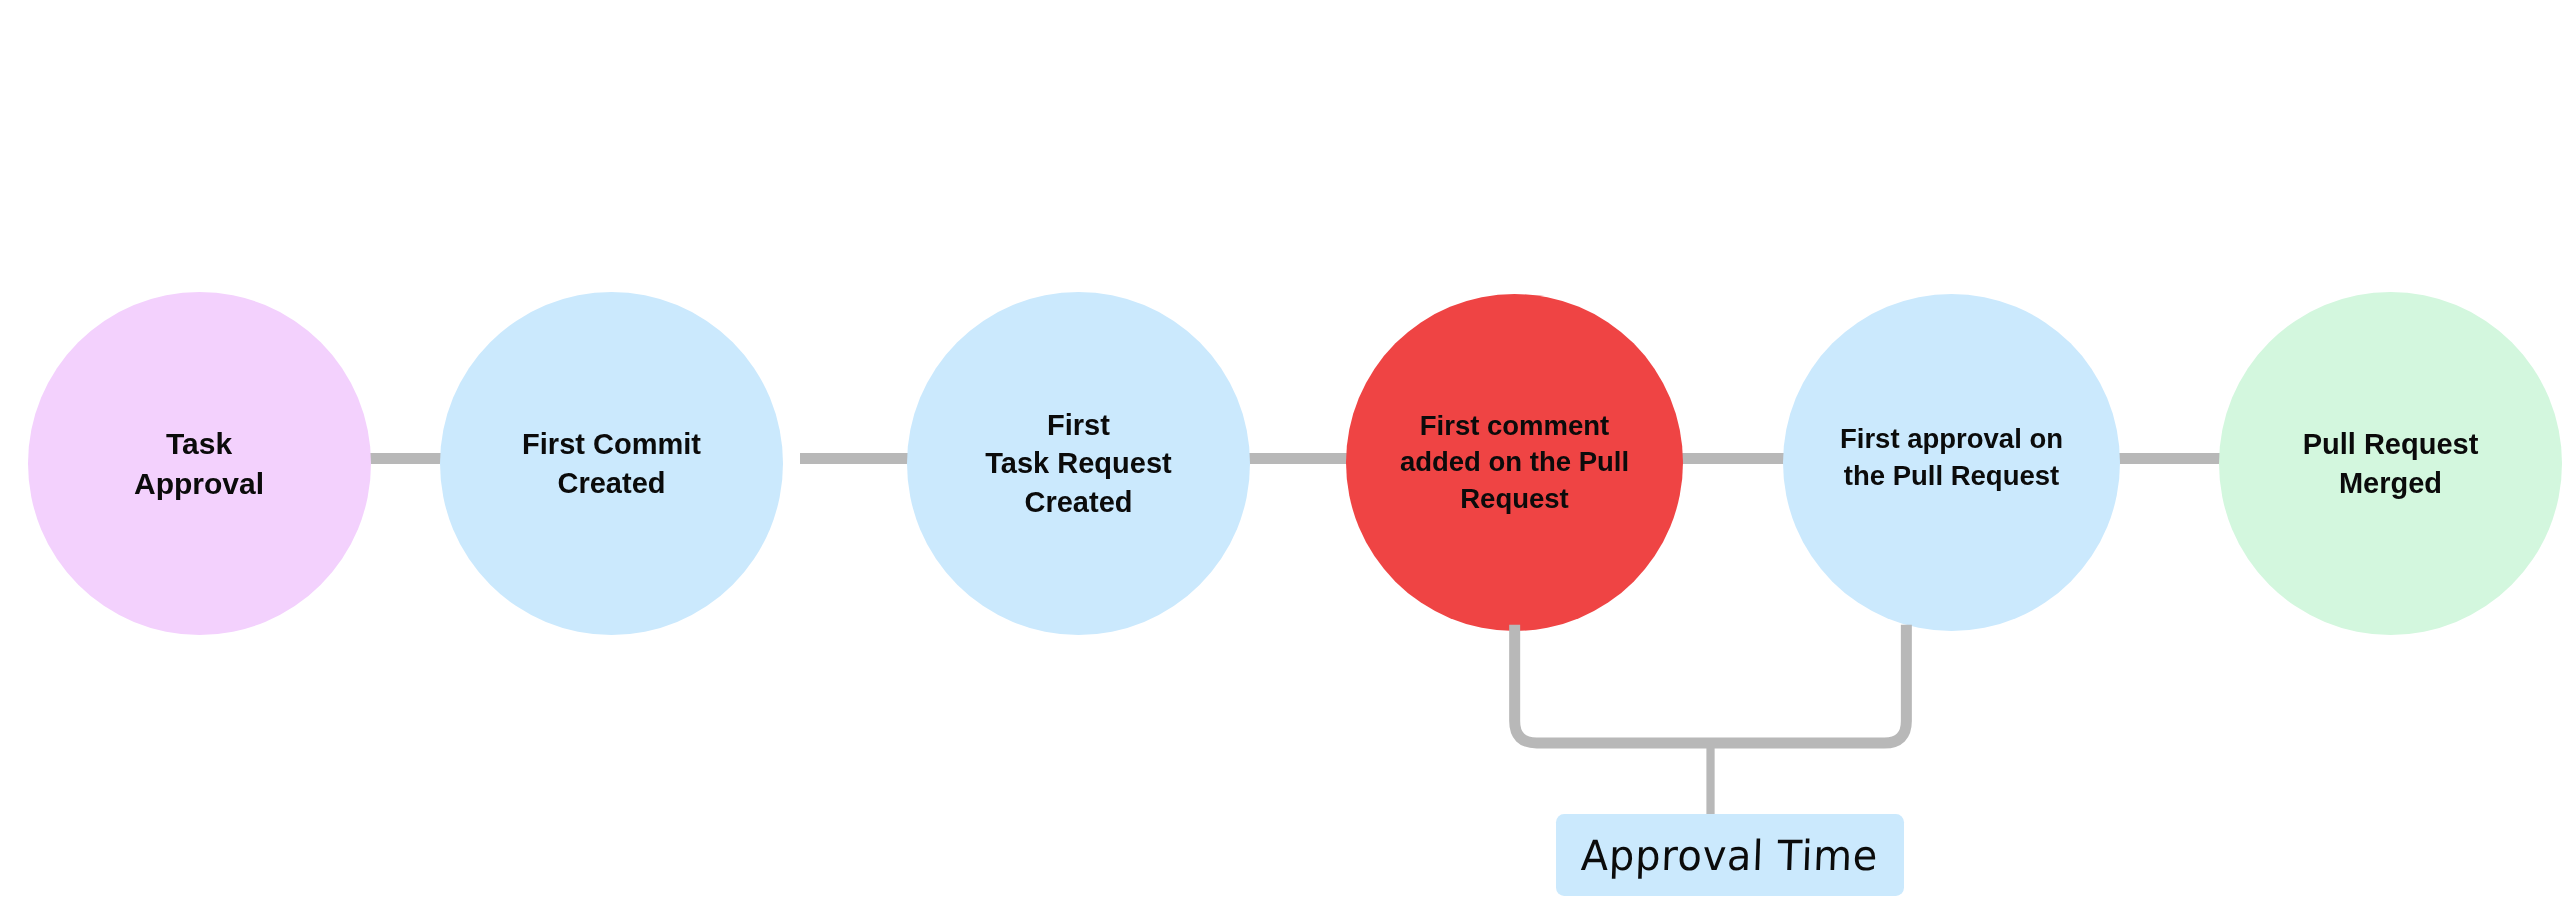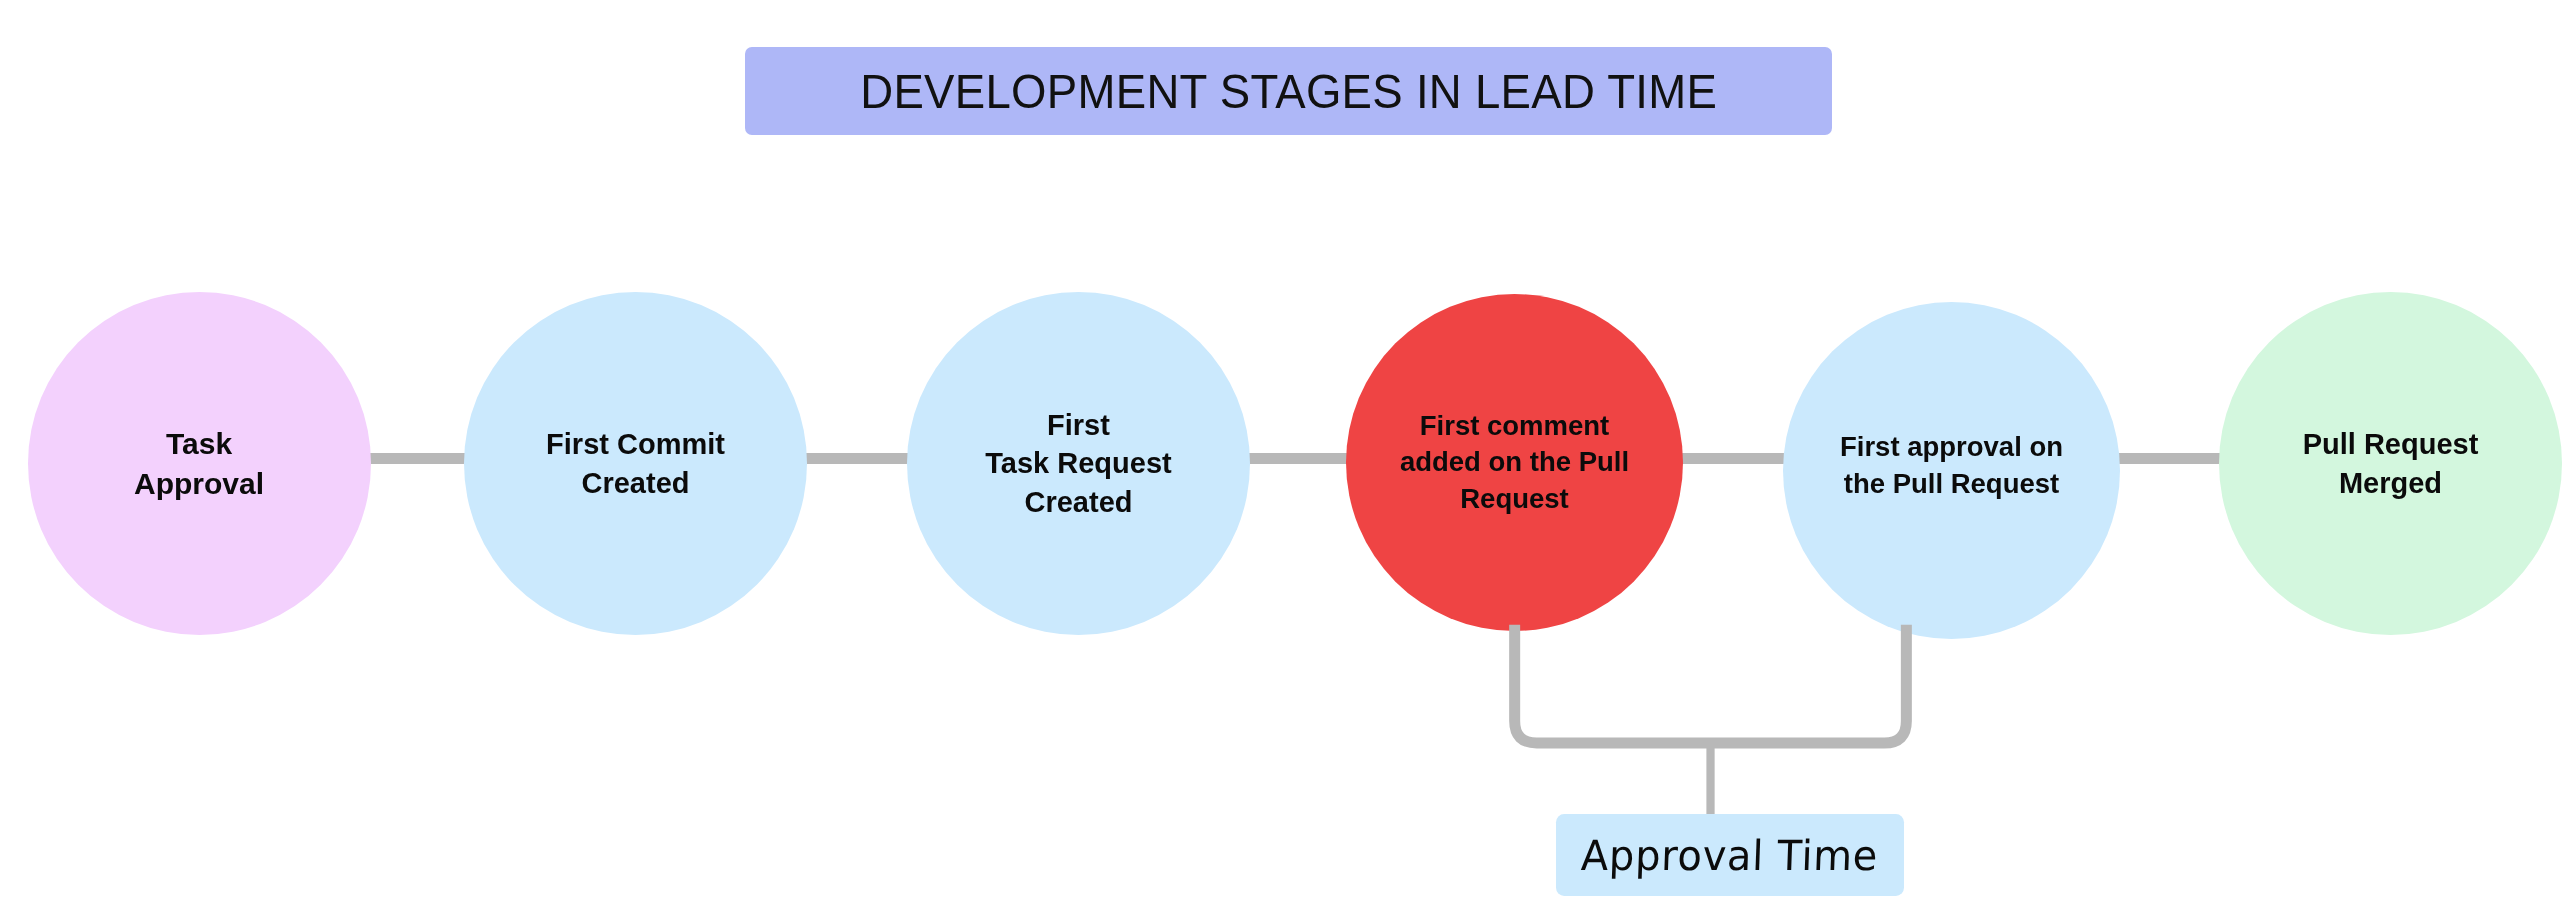--- a/index.html
+++ b/index.html
@@ -104,53 +104,50 @@
     white-space: nowrap;
     font-style: normal;
     transform: skewX(-2deg) scaleY(1.04);
   }
 </style>
 </head>
 <body>
 
 <div id="canvas">
 
-  <div id="title-banner">
-    <span id="title-text">DEVELOPMENT STAGES IN LEAD TIME</span>
-  </div>
 
   <div class="connector" style="left:364px;  width:110px;"></div>
   <div class="connector" style="left:800px; width:110px;"></div>
   <div class="connector" style="left:1236px; width:117px;"></div>
   <div class="connector" style="left:1676px; width:113px;"></div>
   <div class="connector" style="left:2112px; width:113px;"></div>
 
   <div class="stage-node" style="left:27.5px; top:292px; width:343px; height:343px; background:#f3d1fd;">
     <span class="stage-label" style="font-size:30px;">Task
 Approval</span>
   </div>
 
-  <div class="stage-node" style="left:464px; top:292px; width:343px; height:343px; background:#cbe9fd;">
+  <div class="stage-node" style="left:440px; top:292px; width:343px; height:343px; background:#cbe9fd;">
     <span class="stage-label" style="font-size:29px;">First Commit
 Created</span>
   </div>
 
   <div class="stage-node" style="left:907px; top:292px; width:343px; height:343px; background:#cbe9fd;">
     <span class="stage-label" style="font-size:29px;">First
 Task Request
 Created</span>
   </div>
 
   <div class="stage-node" style="left:1346px; top:294px; width:337px; height:337px; background:#ef4444;">
     <span class="stage-label" style="font-size:27.5px;">First comment
 added on the Pull
 Request</span>
   </div>
 
-  <div class="stage-node" style="left:1783px; top:302px; width:337px; height:337px; background:#cbe9fd;">
+  <div class="stage-node" style="left:1783px; top:294px; width:337px; height:337px; background:#cbe9fd;">
     <span class="stage-label" style="font-size:27.5px; margin-bottom:9.6px;">First approval on
 the Pull Request</span>
   </div>
 
   <div class="stage-node" style="left:2219px; top:292px; width:343px; height:343px; background:#d3f7de;">
     <span class="stage-label" style="font-size:29px;">Pull Request
 Merged</span>
   </div>
 
   <svg id="bracket-svg" viewBox="0 0 780 320" xmlns="http://www.w3.org/2000/svg">

